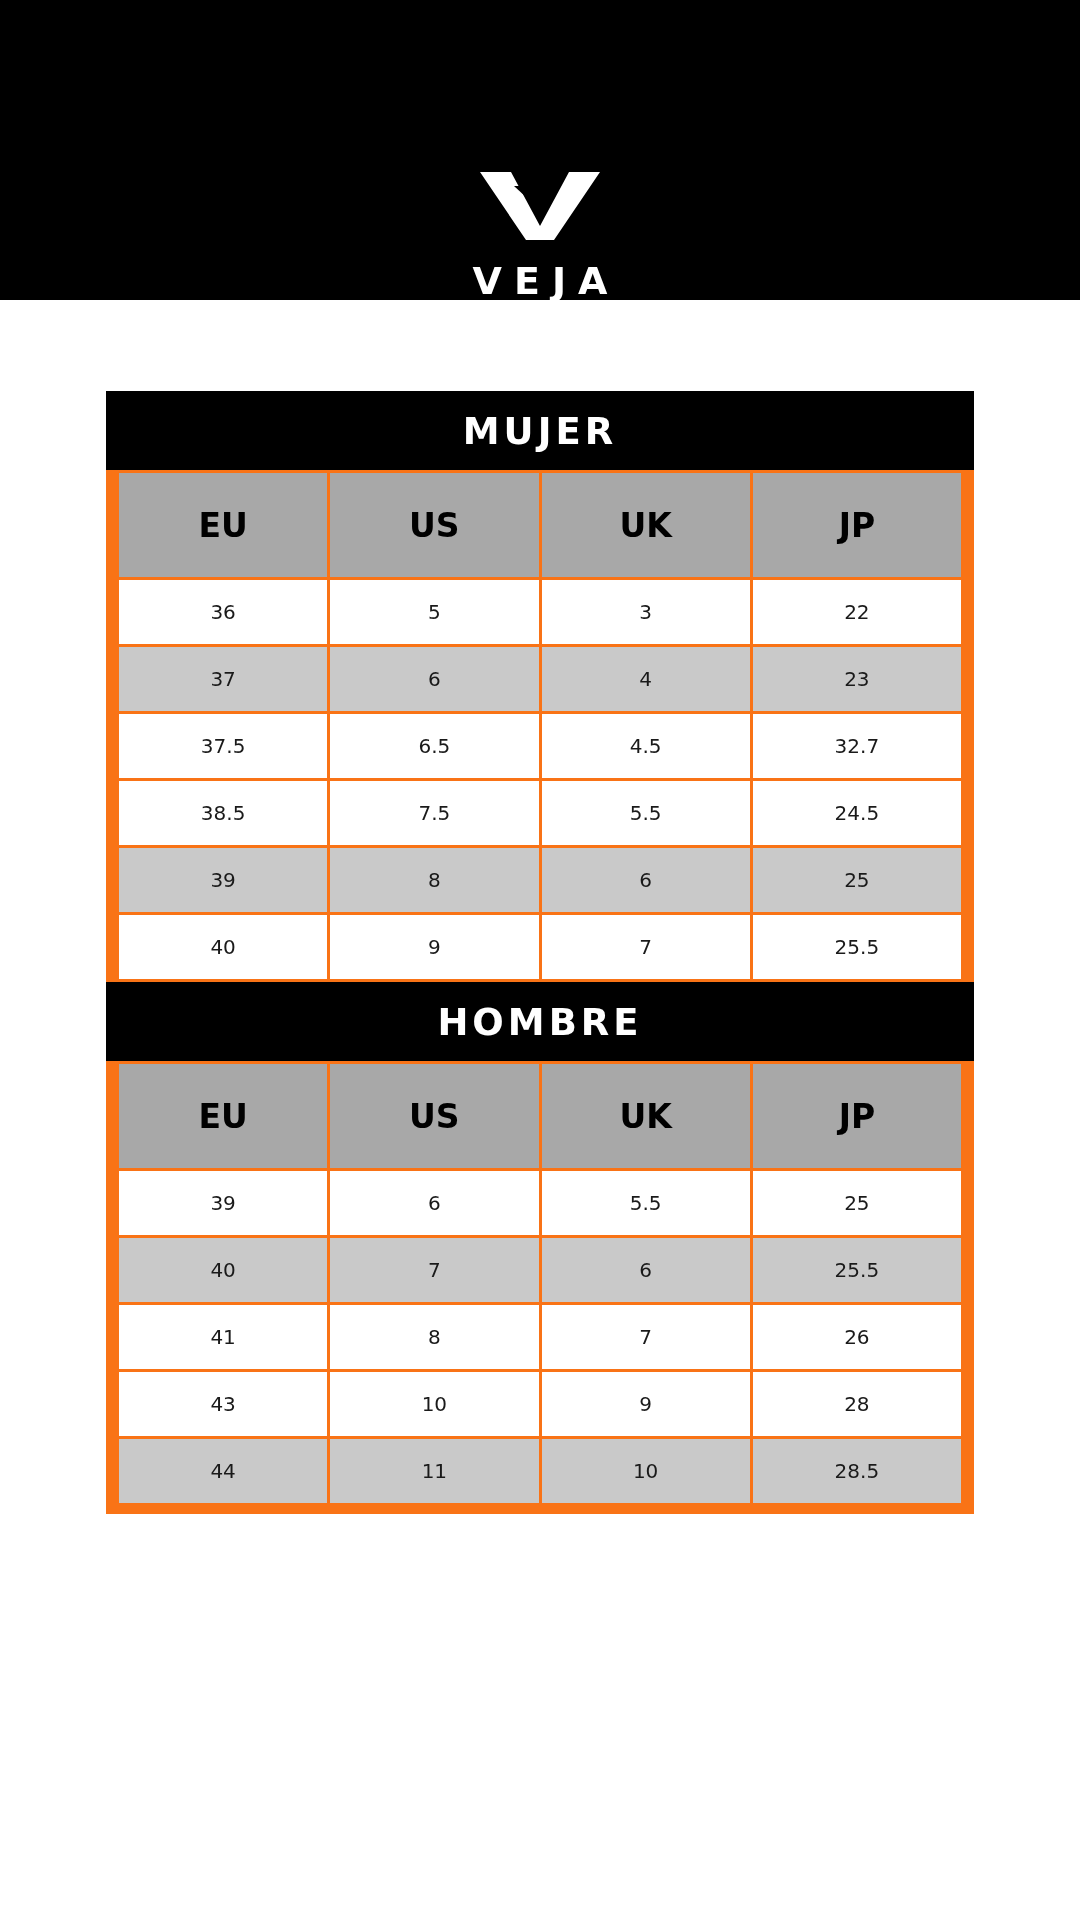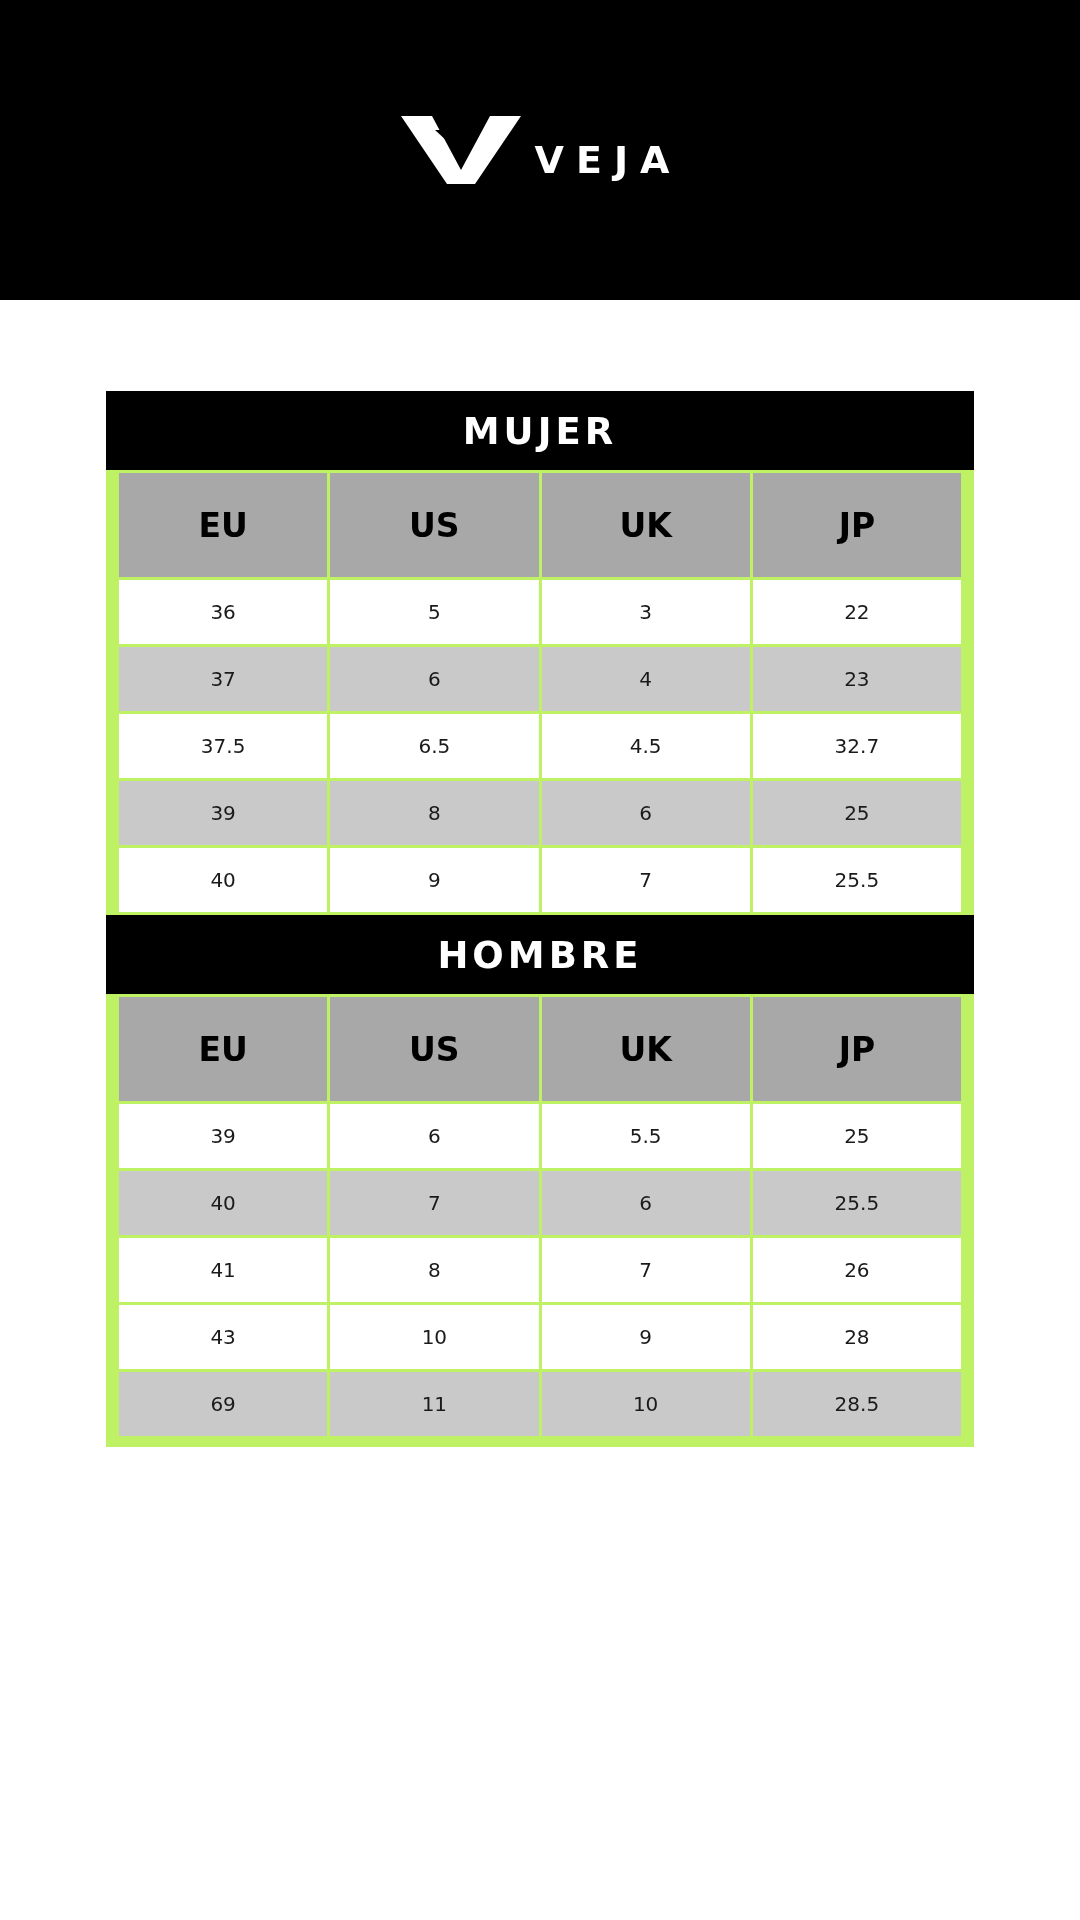--- a/index.html
+++ b/index.html
@@ -14,22 +14,23 @@
     overflow: hidden;
     position: relative;
   }
 
   
   .header {
     background: #000000;
     height: 300px;
     width: 1080px;
     display: flex;
+    flex-direction: column;
     align-items: center;
-    justify-content: center;
+    justify-content: flex-end;
     box-sizing: border-box;
   }
   .logo-mark {
     width: 124px;
     height: 72px;
     display: block;
   }
   .logo-word {
     color: #ffffff;
     font-family: "DejaVu Sans", sans-serif;
@@ -40,21 +41,21 @@
     text-indent: 12px;
     line-height: 1;
   }
 
   
   .table-wrap {
     position: absolute;
     left: 106px;
     top: 391px;
     width: 868px;
-    background: #bef264;
+    background: #f97316;
     padding: 0 0 8px 0;
     box-sizing: border-box;
   }
 
   .section-title {
     color: #ffffff;
     background: #000000;
     text-align: center;
     font-family: "DejaVu Sans", sans-serif;
     font-weight: bold;
@@ -136,20 +137,26 @@
         <td>6</td>
         <td>4</td>
         <td>23</td>
       </tr>
       <tr>
         <td>37.5</td>
         <td>6.5</td>
         <td>4.5</td>
         <td>32.7</td>
       </tr>
+      <tr>
+        <td>38.5</td>
+        <td>7.5</td>
+        <td>5.5</td>
+        <td>24.5</td>
+      </tr>
       <tr class="alt">
         <td>39</td>
         <td>8</td>
         <td>6</td>
         <td>25</td>
       </tr>
       <tr>
         <td>40</td>
         <td>9</td>
         <td>7</td>
@@ -187,21 +194,21 @@
         <td>7</td>
         <td>26</td>
       </tr>
       <tr>
         <td>43</td>
         <td>10</td>
         <td>9</td>
         <td>28</td>
       </tr>
       <tr class="alt">
-        <td>69</td>
+        <td>44</td>
         <td>11</td>
         <td>10</td>
         <td>28.5</td>
       </tr>
     </tbody>
   </table>
 
 </div>
 
 </body></html>

